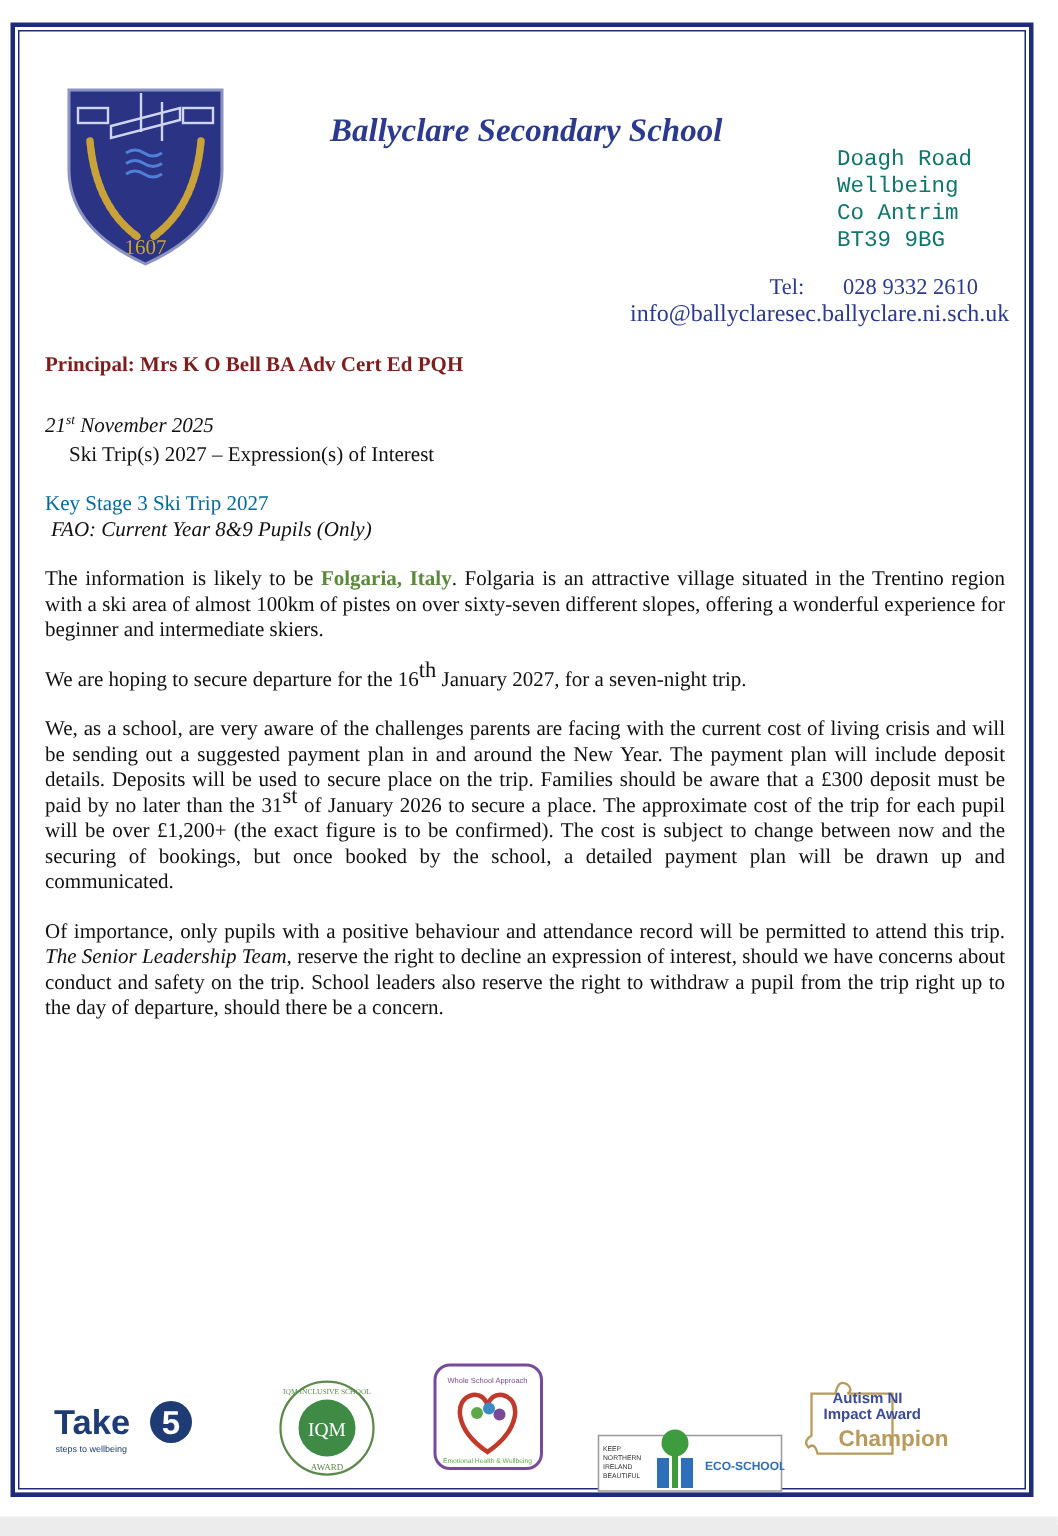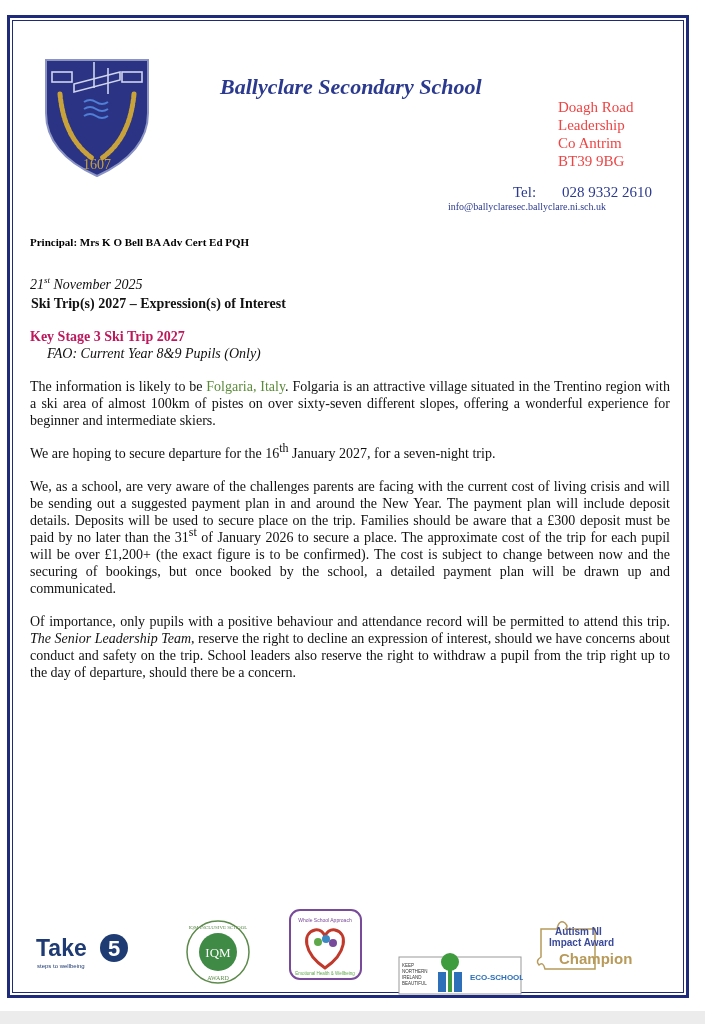--- a/index.html
+++ b/index.html
@@ -1,35 +1,35 @@
 <!DOCTYPE html>
 <html><head>
 <meta charset="utf-8">
 <style>
   html,body{margin:0;padding:0;}
   body{width:705px;height:1024px;background:#ffffff;position:relative;overflow:hidden;font-family:"Liberation Serif","DejaVu Serif",serif;color:#111;}
   .frame{position:absolute;left:7px;top:15px;width:676px;height:977px;border:3px solid #1e2a7a;box-shadow:inset 0 0 0 2px #fff, inset 0 0 0 3px #1e2a7a;background:#fff;}
   .bottom-strip{position:absolute;left:0;top:1011px;width:705px;height:13px;background:#ececec;}
   .crest{position:absolute;left:44px;top:58px;width:106px;height:120px;}
   .school-name{position:absolute;left:220px;top:74px;font-size:22px;font-weight:bold;font-style:italic;color:#2b3a8f;}
-  .address{position:absolute;left:558px;top:98px;font-size:15px;line-height:18px;color:#ef4444;}
+  .address{position:absolute;left:558px;top:98px;font-size:15px;line-height:18px;color:#0f766e;font-family:Liberation Mono, monospace;}
   .address div{white-space:nowrap;}
   .tel{position:absolute;left:513px;top:184px;font-size:15px;color:#2b3a8f;white-space:nowrap;}
   .tel .lbl{display:inline-block;width:49px;}
-  .email{position:absolute;left:448px;top:201px;font-size:10px;color:#2b3a8f;white-space:nowrap;}
-  .principal{position:absolute;left:30px;top:236px;font-size:11px;font-weight:bold;color:#000000;text-align:right;}
+  .email{position:absolute;left:420px;top:201px;font-size:16px;color:#2b3a8f;white-space:nowrap;}
+  .principal{position:absolute;left:30px;top:236px;font-size:14px;font-weight:bold;color:#7f1d1d;text-align:right;}
   .content{position:absolute;left:30px;top:276px;width:640px;font-size:14px;line-height:17px;text-align:justify;}
   .date{font-style:italic;margin:0 0 2px 0;}
   .date sup{font-size:9px;}
-  .title{font-weight:bold;margin:0 0 16px 1px;}
+  .title{font-weight:normal;margin:0 0 16px 16px;}
   p{margin:0 0 16px 0;}
-  .ks3{color:#be185d;font-weight:bold;margin:0;}
-  .fao{font-style:italic;margin:0 0 16px 17px;}
-  .green{color:#5b8a3a;font-weight:normal;}
-  sup{font-size:12px;line-height:0;}
+  .ks3{color:#0369a1;font-weight:normal;margin:0;}
+  .fao{font-style:italic;margin:0 0 16px 4px;}
+  .green{color:#5b8a3a;font-weight:bold;}
+  sup{font-size:15px;line-height:0;}
   .logos{position:absolute;top:905px;left:0;width:705px;height:75px;}
   .logo{position:absolute;}
   .take5{left:36px;top:27px;width:95px;height:40px;}
   .iqm{left:185px;top:14px;width:66px;height:66px;}
   .wsa{left:288px;top:3px;width:75px;height:73px;}
   .eco{left:398px;top:45px;width:125px;height:45px;}
   .autism{left:535px;top:8px;width:120px;height:62px;}
 </style>
 </head>
 <body>
@@ -55,21 +55,21 @@
     <path d="M16 36 Q20 80 48 100"></path>
     <path d="M90 36 Q86 80 58 100"></path>
   </g>
   <text x="53" y="111" text-anchor="middle" font-size="14" fill="#c9a23a" font-family="Liberation Serif, serif">1607</text>
 </svg>
 
 <div class="school-name">Ballyclare Secondary School</div>
 
 <div class="address">
   <div>Doagh Road</div>
-  <div>Leadership</div>
+  <div>Wellbeing</div>
   <div>Co Antrim</div>
   <div>BT39 9BG</div>
 </div>
 <div class="tel">
   <span class="lbl">Tel:</span><span>028 9332 2610</span>
 </div>
 <div class="email">info@ballyclaresec.ballyclare.ni.sch.uk</div>
 
 <div class="principal">Principal: Mrs K O Bell BA Adv Cert Ed PQH</div>
 

